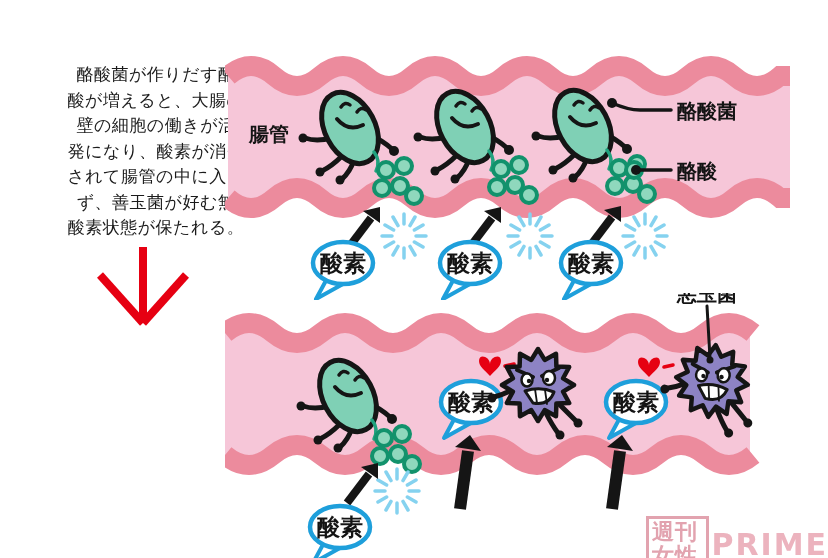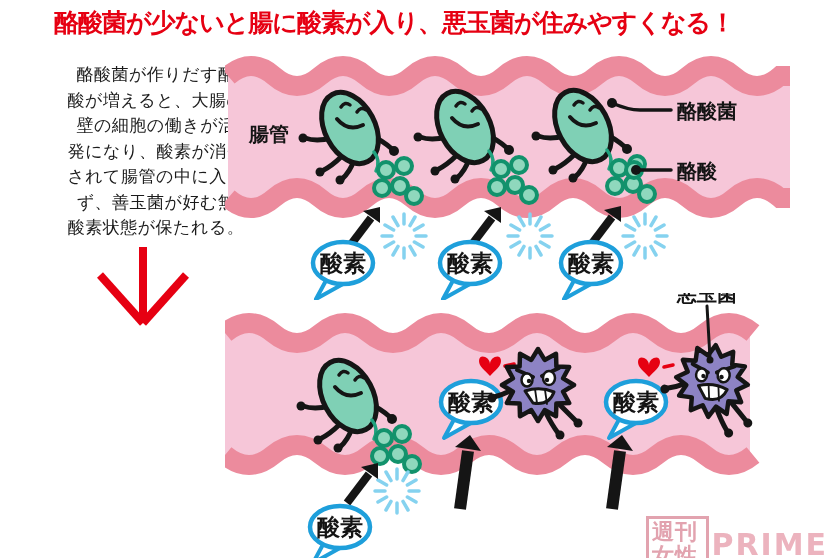--- a/index.html
+++ b/index.html
@@ -37,21 +37,20 @@
   .blob{fill:#151515;}
   .tube-fill{fill:#f6c6d8;}
   .tube-wall{stroke:#ec8b9d;stroke-width:20;fill:none;}
   .dot{fill:#8fd8bd;stroke:#12926c;stroke-width:4;}
 </style>
 </head>
 <body>
 
 <div class="canvas">
 
-  <div class="headline">酪酸菌が少ないと腸に酸素が入り、悪玉菌が住みやすくなる！</div>
 
   <div class="para para-top">酪酸菌が作りだす酪
 酸が増えると、大腸の
 壁の細胞の働きが活
 発になり、酸素が消費
 されて腸管の中に入ら
 ず、善玉菌が好む無
 酸素状態が保たれる。</div>
 
   <svg class="big-red-arrow" width="120" height="95" viewBox="0 0 120 95">

